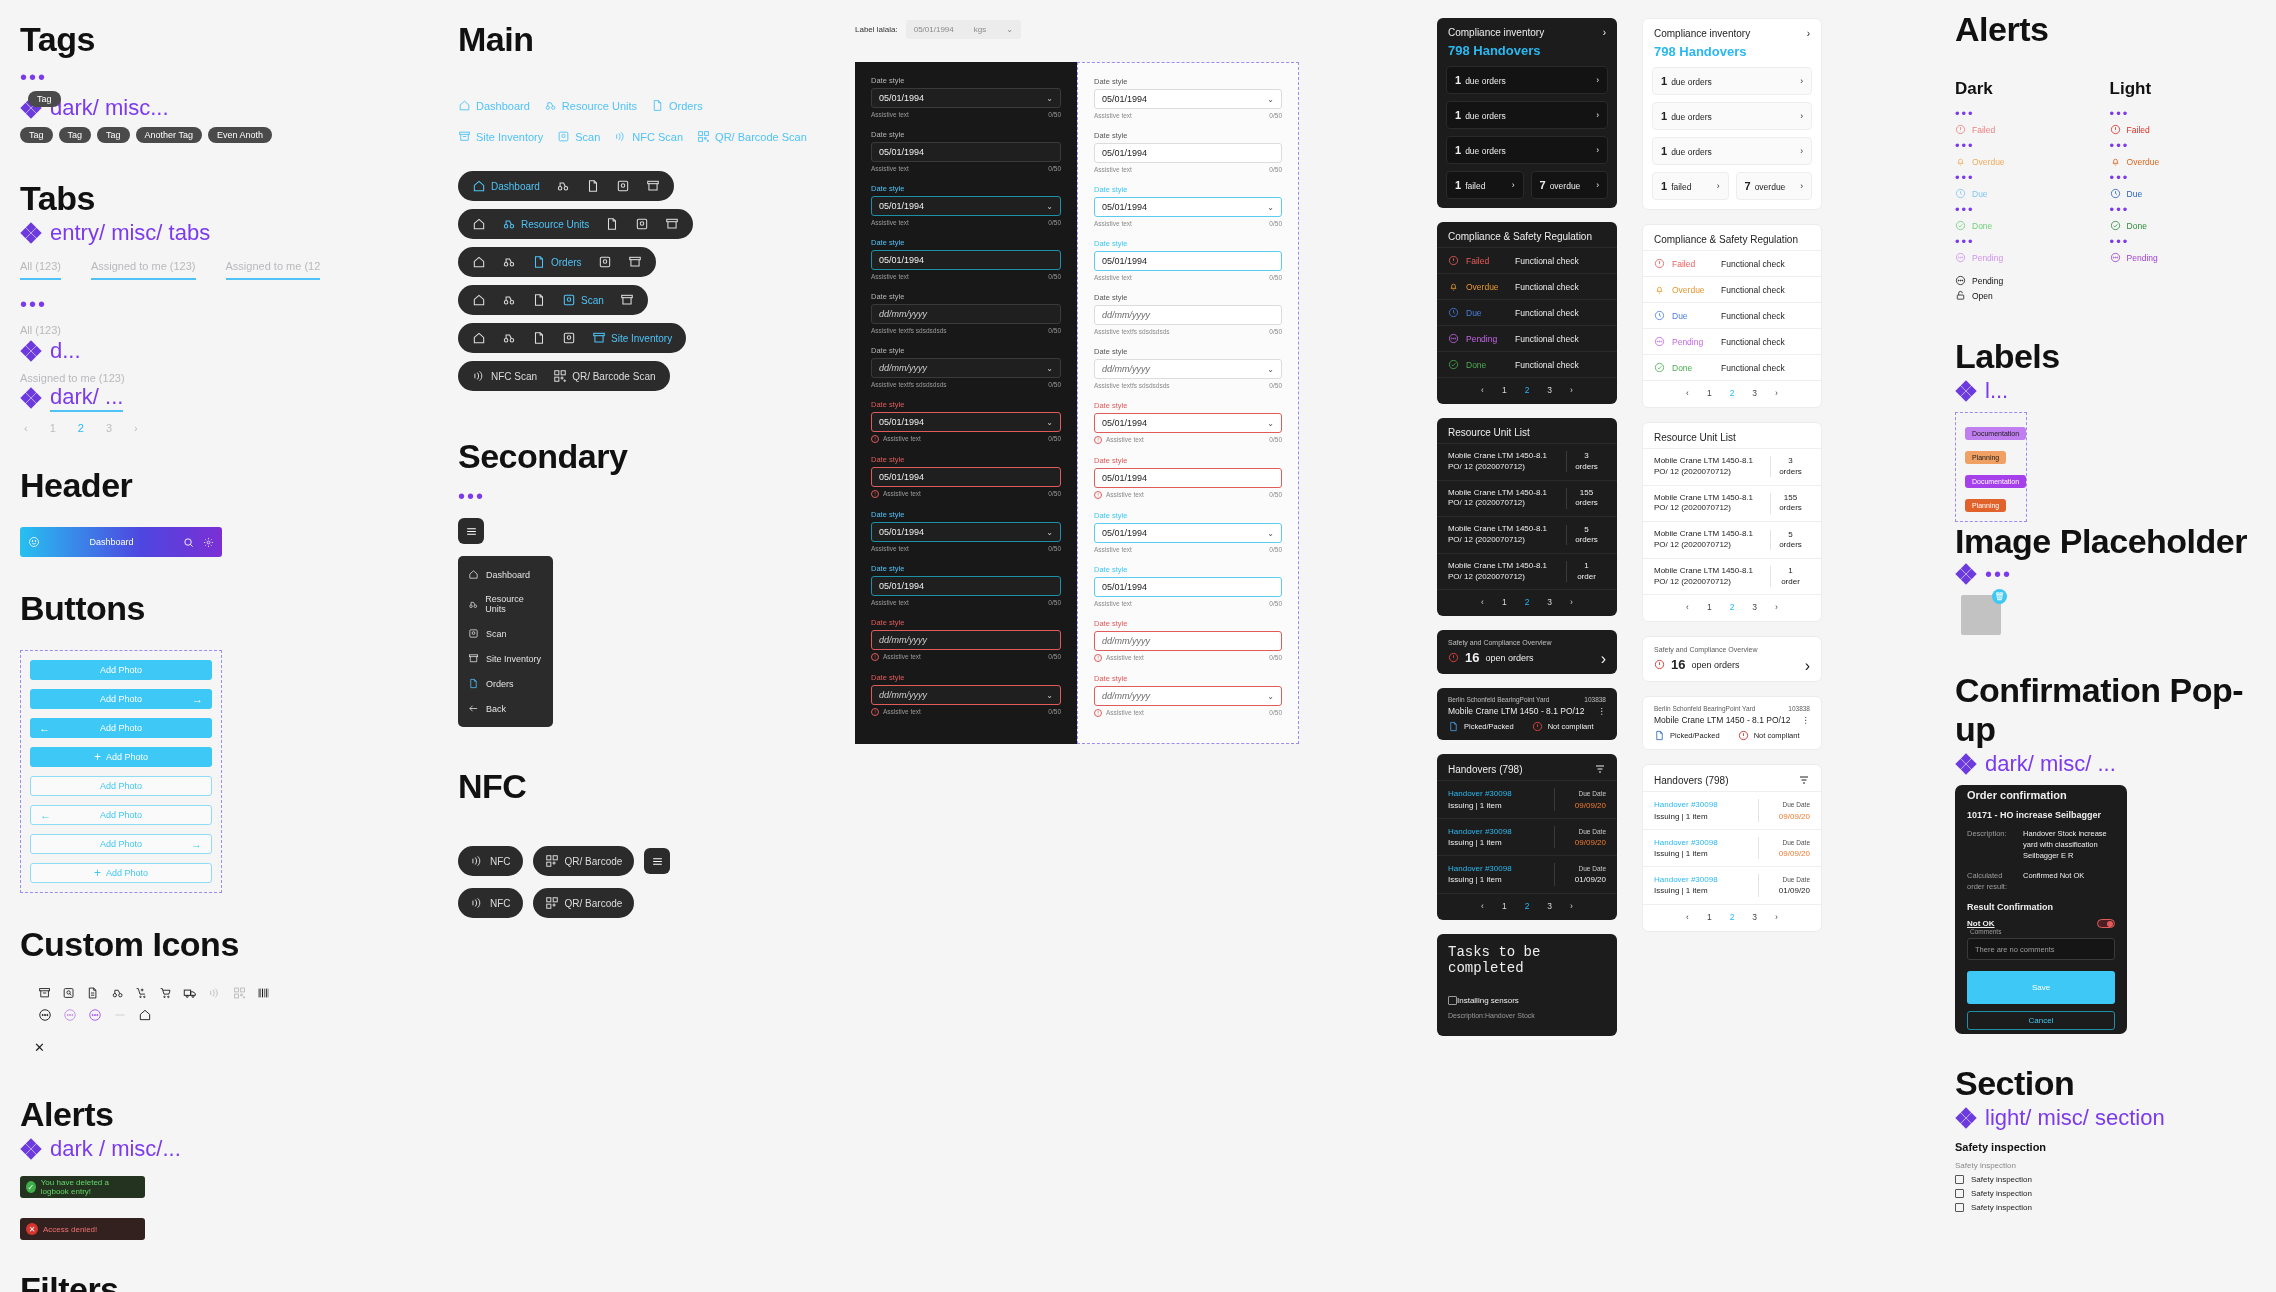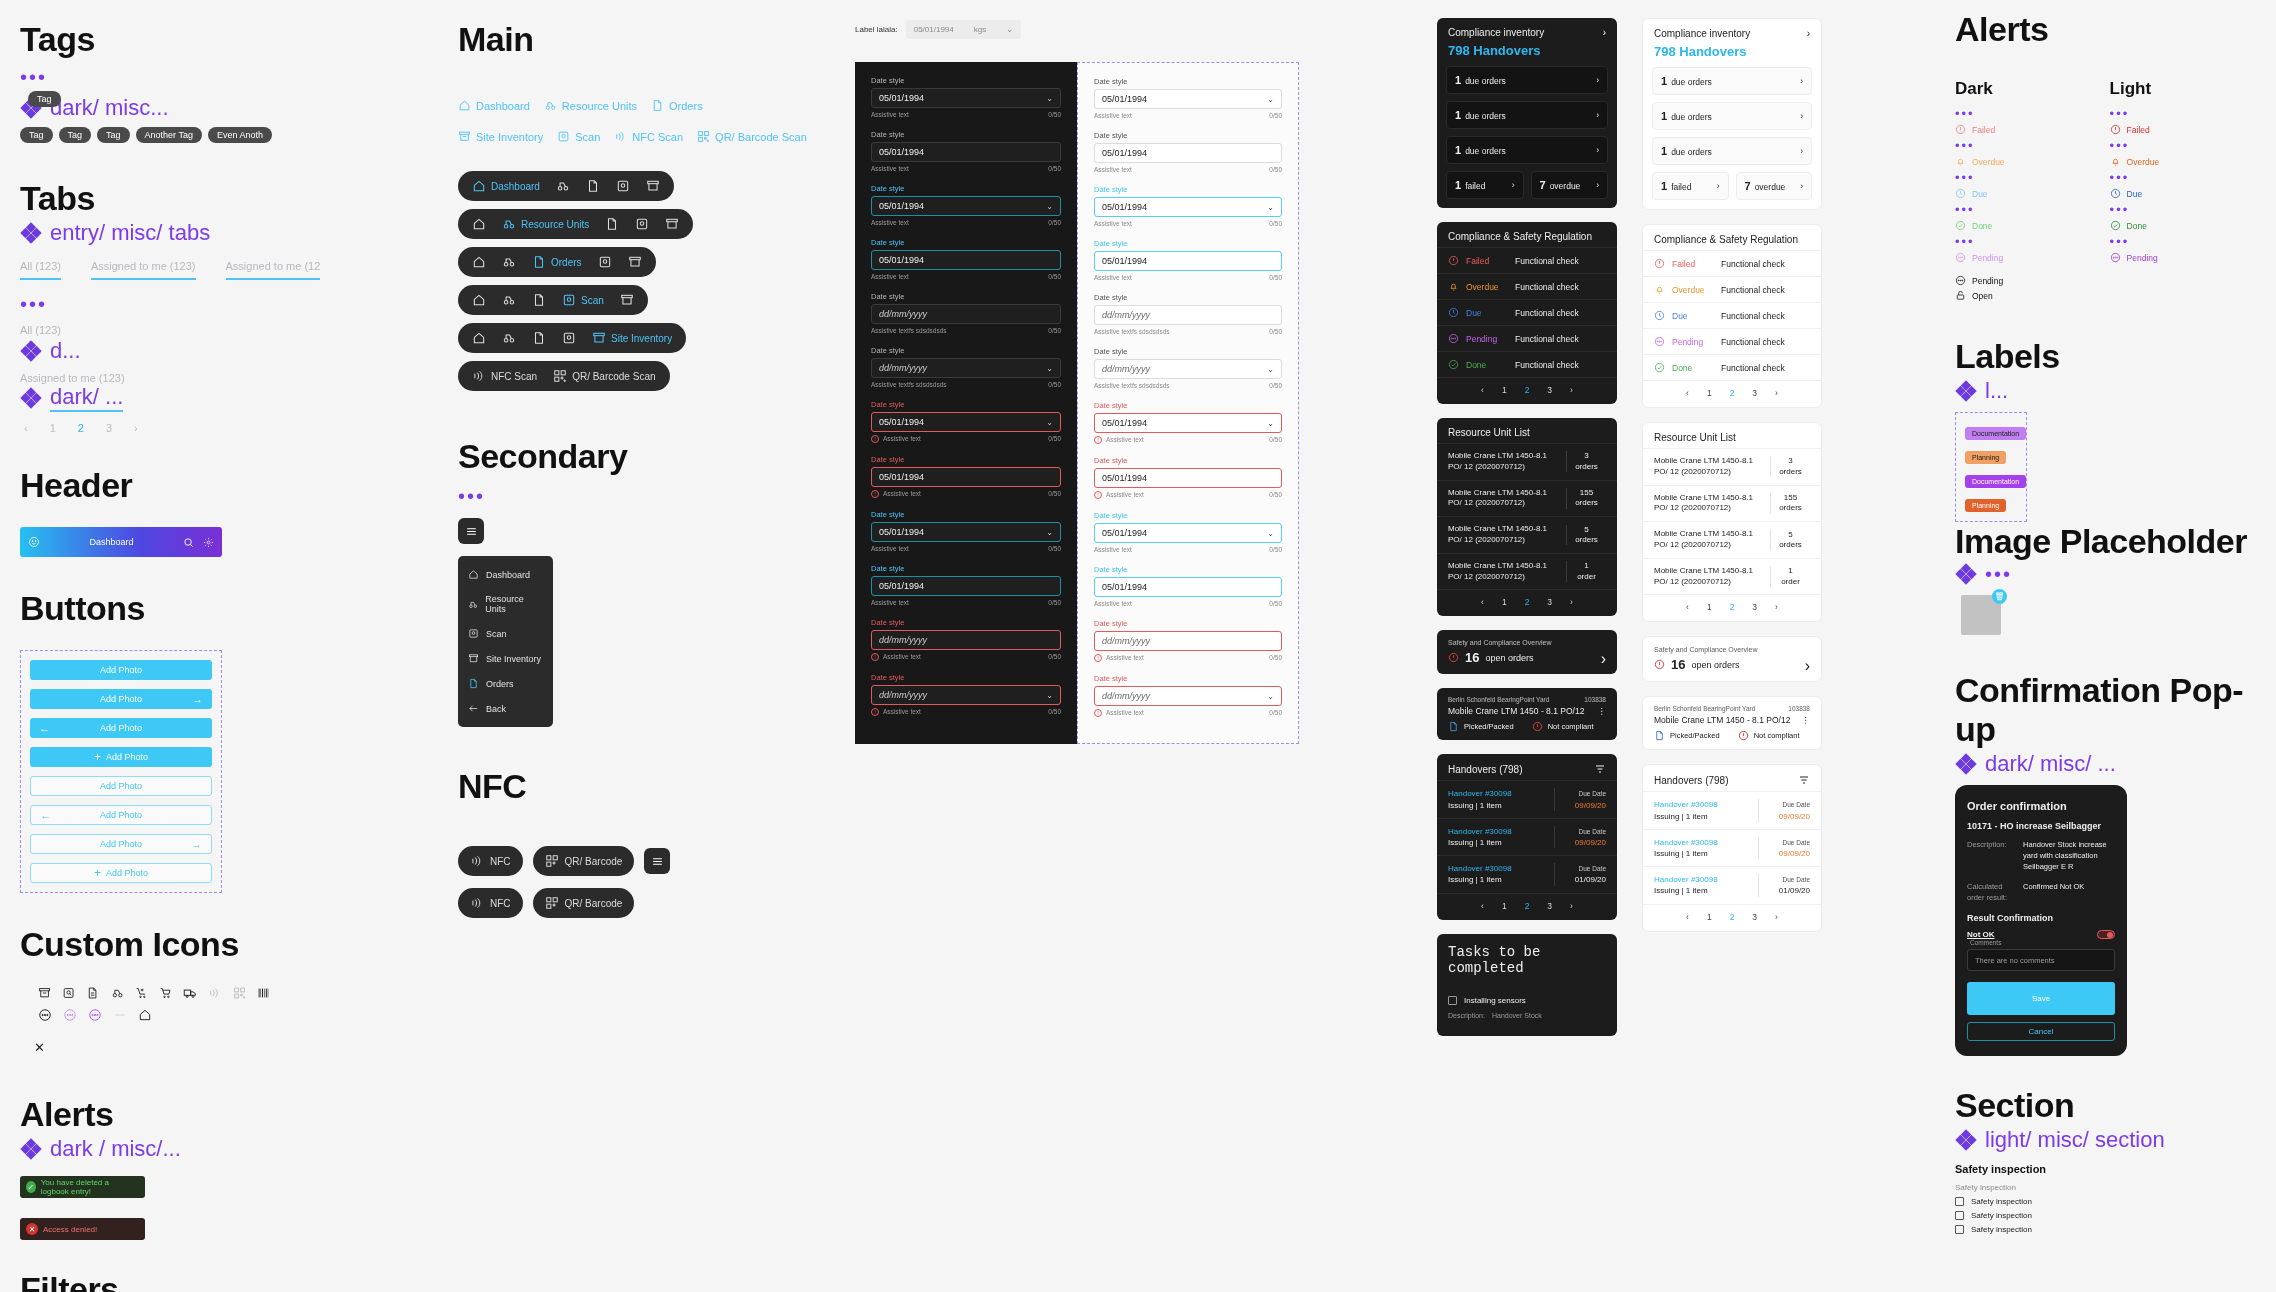--- a/index.html
+++ b/index.html
@@ -160,31 +160,31 @@
   .hdrow .l { flex:1; line-height:1.4; }
   .hdrow .l .id { color:#2bb8f0; }
   .hdrow .r { width:52px; text-align:right; line-height:1.4; padding-left:7px; }
   .dk .hdrow .r { border-left:1px solid #3a3a3a; }
   .lt .hdrow .r { border-left:1px solid #e4e4e4; }
   .hdrow .r .dd { font-size:6.5px; opacity:.8; }
   .hdrow .r .dt.ov { color:#ef7b2f; }
 
   .task { border-radius:6px; width:180px; background:#1c1c1c; color:#eee; padding:10px 11px; font-size:8px;}
   .task .th { font-size:14px; margin-bottom:20px;font-family:Liberation Mono, monospace; }
-  .task .tr { display:flex; gap:7px; align-items:center; margin-bottom:7px; }
+  .task .tr { display:flex; align-items:center; margin-bottom:7px; }
   .cbx { width:9px; height:9px; border:1px solid #9a9a9a; border-radius:1px; flex:0 0 auto; }
 
   
   .alrow { display:flex; align-items:center; gap:6px; font-size:8.5px; margin:4px 0; }
   .lblchip { font-size:7px; color:#1b1b1b; border-radius:3px; padding:3px 7px; display:inline-block; margin-bottom:6px;}
   .imgph { width:40px; height:40px; background:#c2c2c2; border-radius:2px; position:relative; }
   .imgph .b { position:absolute; right:-6px; top:-6px; width:15px; height:15px; border-radius:50%;
               background:#3ec8f5; color:#fff; font-size:8px; display:flex; align-items:center; justify-content:center;}
 
-  .popup { width:172px; background:#1c1c1c; border-radius:12px; color:#eee; padding:15px 12px; font-size:8px; }
+  .popup { width:172px; background:#1c1c1c; border-radius:7px; color:#eee; padding:4px 12px; font-size:8px; }
   .popup h3 { font-size:11px; margin-bottom:9px; }
   .popup .oid { font-size:9px; font-weight:700; margin-bottom:9px; }
   .popup .kv { display:flex; gap:8px; margin-bottom:9px; font-size:7.5px; }
   .popup .kv .k { width:48px; color:#9c9c9c; line-height:1.45; }
   .popup .kv .v { flex:1; line-height:1.45; }
   .popup h4 { font-size:9px; margin:10px 0 7px; }
   .popup .tg { display:flex; justify-content:space-between; align-items:center; font-size:8px; font-weight:700; margin-bottom:0;text-decoration:underline;}
   .toggle { width:18px; height:9px; border-radius:5px; background:#4b1f24; border:1px solid #e05b5b; position:relative;}
   .toggle i { position:absolute; right:1px; top:1px; width:6px; height:6px; border-radius:50%; background:#e05b5b; }
   .popup .cl { font-size:6.5px; color:#9c9c9c; margin-bottom:3px; padding-left:3px;}

